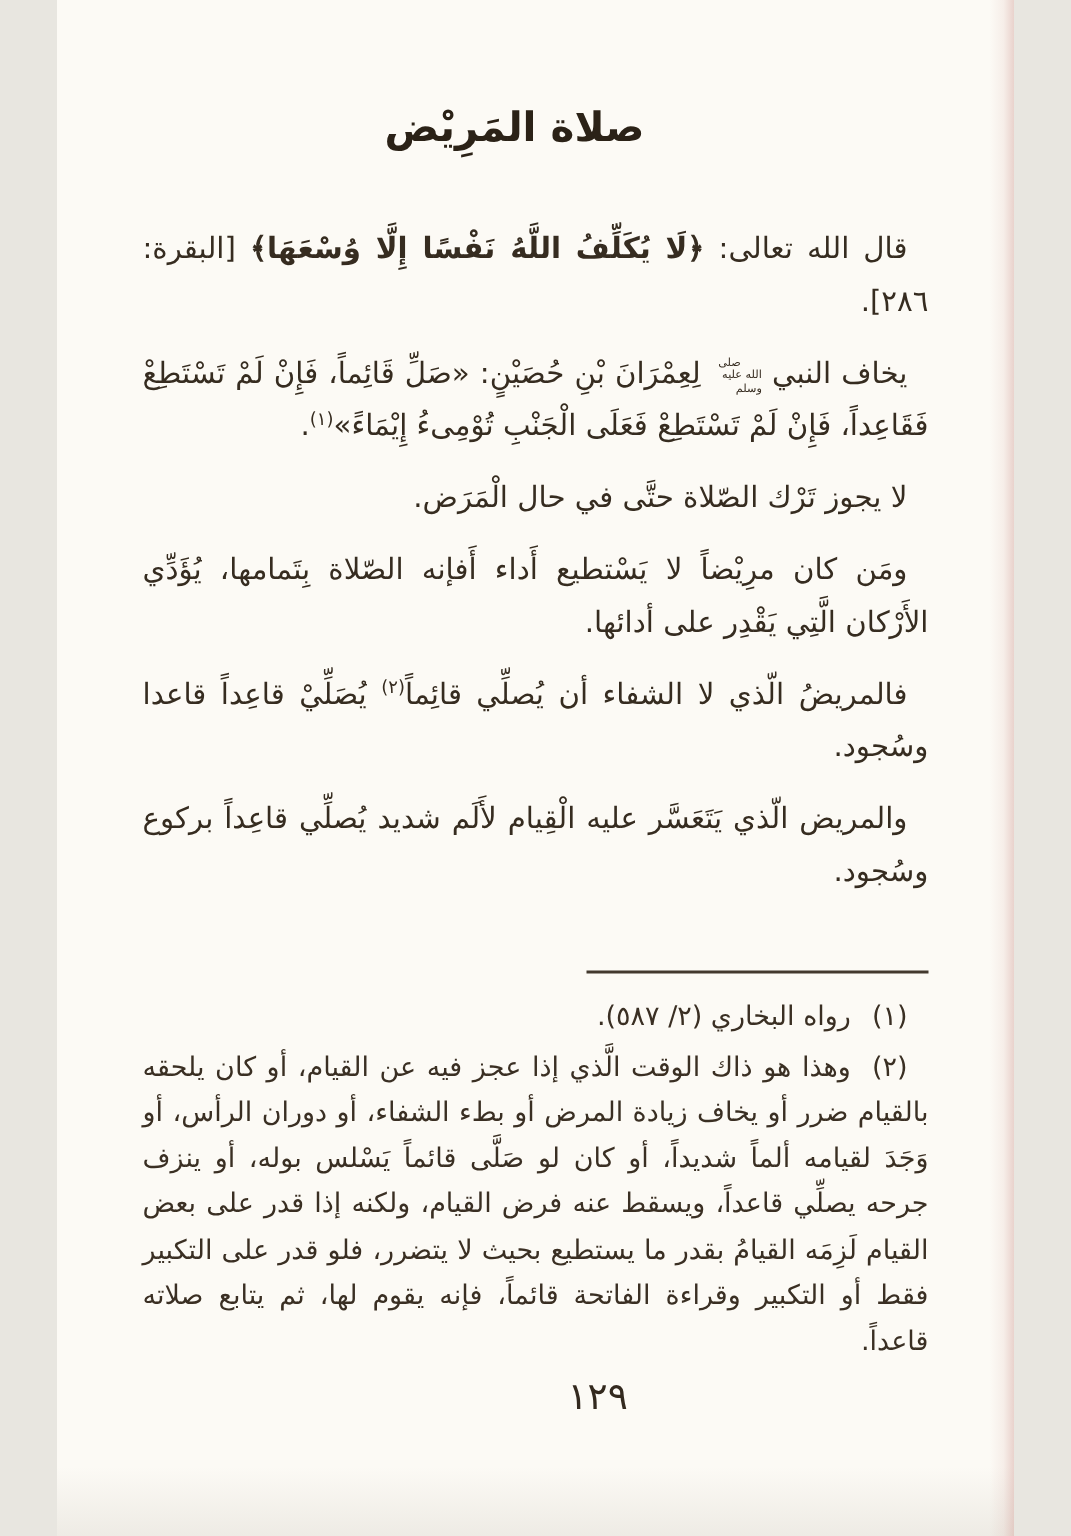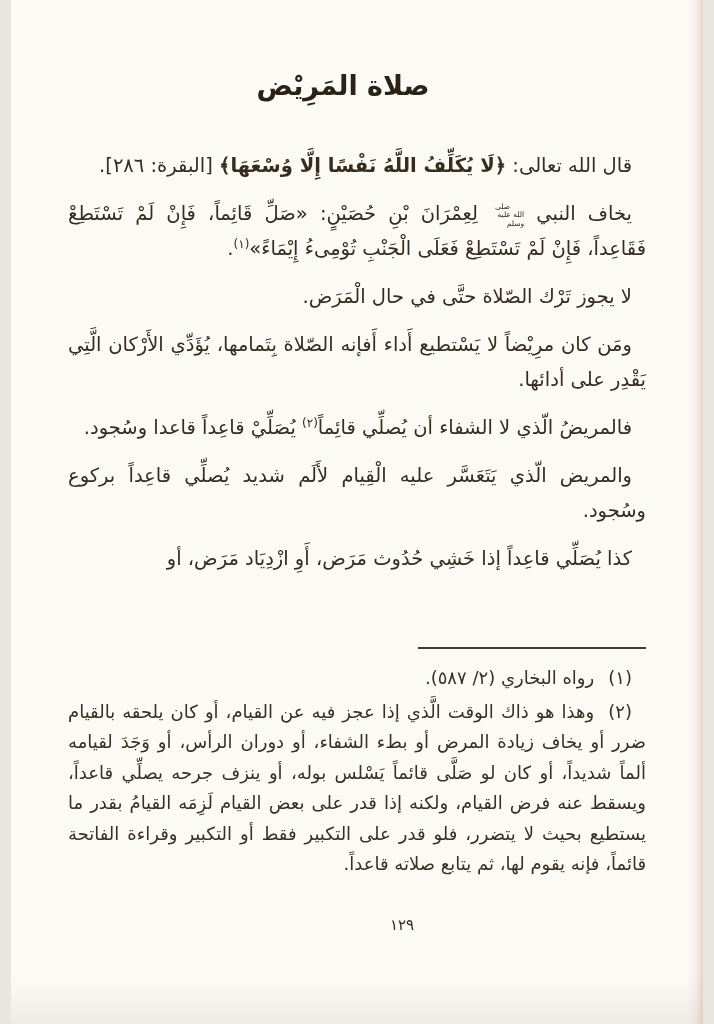--- a/index.html
+++ b/index.html
@@ -1,21 +1,21 @@
 <!DOCTYPE html>
 <html lang="ar"><head>
 <meta charset="utf-8">
 <style>
   * { margin: 0; padding: 0; box-sizing: border-box; }
   html, body { background: #e8e6e0; }
   body { font-family: "DejaVu Sans", sans-serif; }
 
   .page {
     position: relative;
-    width: 692px;
+    width: 638px;
     height: 1024px;
     margin: 0 auto;
     background:
       linear-gradient(to left, rgba(214,170,163,0.50) 0px, rgba(214,170,163,0.15) 7px, rgba(214,170,163,0) 16px),
       linear-gradient(to top, rgba(188,182,170,0.22) 0px, rgba(188,182,170,0) 46px),
       #fcfaf5;
     color: #342a1f;
     overflow: hidden;
   }
 
@@ -87,21 +87,21 @@
     margin-bottom: 3px;
   }
 
   .fn-num { margin-left: 14px; }
 
   .page-number {
     position: absolute;
     top: 916px;
     left: 56.5%;
     transform: translateX(-50%);
-    font-size: 15px;
+    font-size: 25px;
     color: #33291e;
     direction: rtl;
   }
 </style>
 </head>
 <body>
 
 <div class="page">
 
   <div class="content">
@@ -115,21 +115,20 @@
       <p><span>يخاف النبي </span><span class="saw">صلى الله عليه وسلم</span><span> لِعِمْرَانَ بْنِ حُصَيْنٍ: «صَلِّ قَائِماً، فَإِنْ لَمْ تَسْتَطِعْ فَقَاعِداً، فَإِنْ لَمْ تَسْتَطِعْ فَعَلَى الْجَنْبِ تُوْمِىءُ إِيْمَاءً»</span><sup class="fn-mark">(١)</sup><span>.</span></p>
 
       <p>لا يجوز تَرْك الصّلاة حتَّى في حال الْمَرَض.</p>
 
       <p>ومَن كان مرِيْضاً لا يَسْتطيع أَداء أَفإنه الصّلاة بِتَمامها، يُؤَدِّي الأَرْكان الَّتِي يَقْدِر على أدائها.</p>
 
       <p><span>فالمريضُ الّذي لا الشفاء أن يُصلِّي قائِماً</span><sup class="fn-mark">(٢)</sup><span> يُصَلِّيْ قاعِداً قاعدا وسُجود.</span></p>
 
       <p>والمريض الّذي يَتَعَسَّر عليه الْقِيام لأَلَم شديد يُصلِّي قاعِداً بركوع وسُجود.</p>
 
-      <p>كذا يُصَلِّي قاعِداً إذا خَشِي حُدُوث مَرَض، أَوِ ازْدِيَاد مَرَض، أو</p>
 
     </div>
   </div>
 
   <div class="footnote-area">
     <div class="fn-rule"></div>
 
     <p class="footnote"><span class="fn-num">(١)</span><span>رواه البخاري (٢/ ٥٨٧).</span></p>
 
     <p class="footnote"><span class="fn-num">(٢)</span><span>وهذا هو ذاك الوقت الَّذي إذا عجز فيه عن القيام، أو كان يلحقه بالقيام ضرر أو يخاف زيادة المرض أو بطء الشفاء، أو دوران الرأس، أو وَجَدَ لقيامه ألماً شديداً، أو كان لو صَلَّى قائماً يَسْلس بوله، أو ينزف جرحه يصلِّي قاعداً، ويسقط عنه فرض القيام، ولكنه إذا قدر على بعض القيام لَزِمَه القيامُ بقدر ما يستطيع بحيث لا يتضرر، فلو قدر على التكبير فقط أو التكبير وقراءة الفاتحة قائماً، فإنه يقوم لها، ثم يتابع صلاته قاعداً.</span></p>

